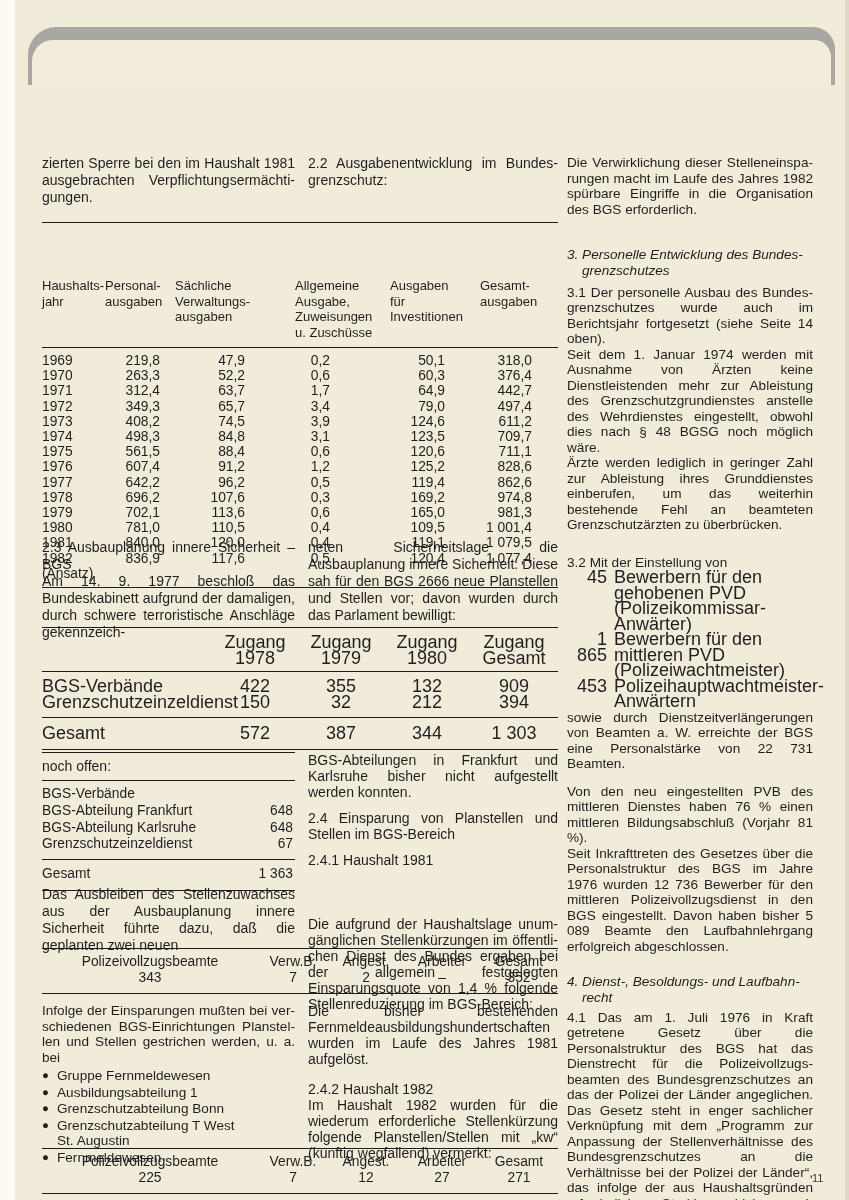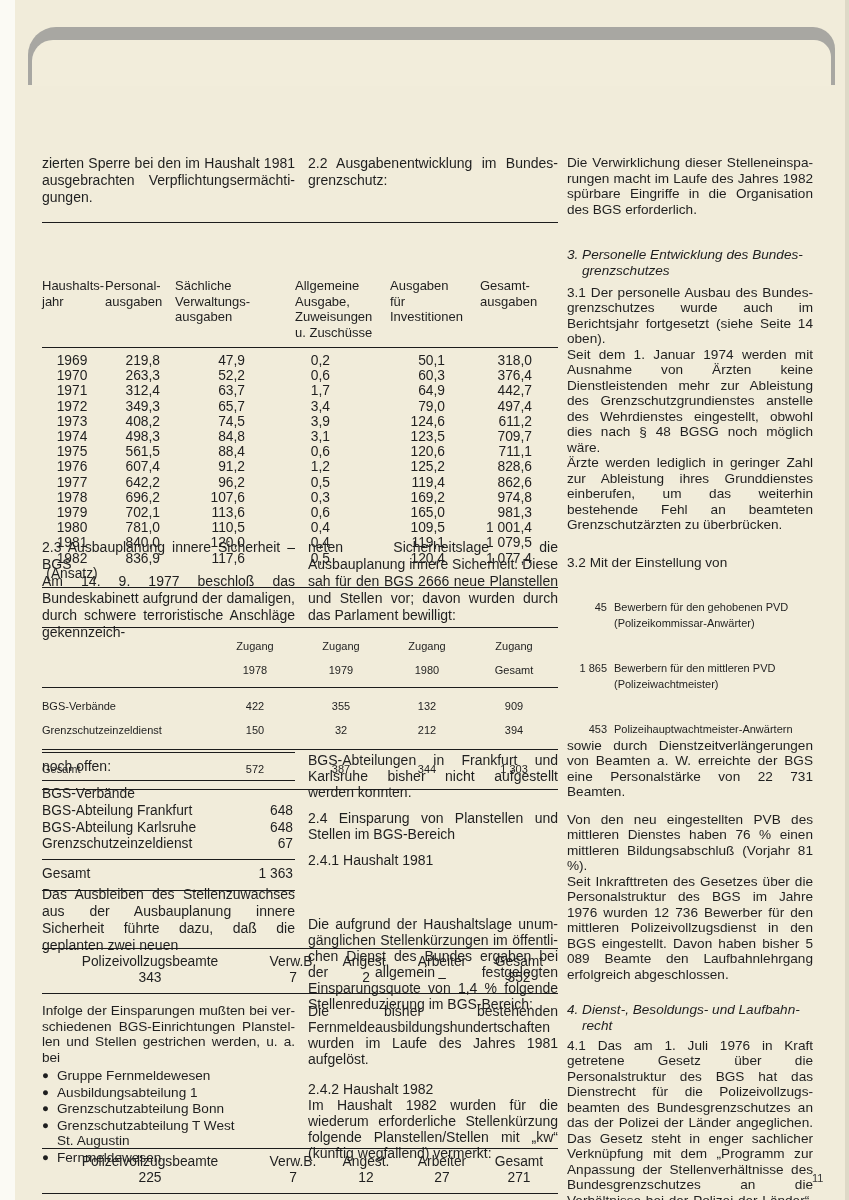--- a/index.html
+++ b/index.html
@@ -26,27 +26,27 @@
   .trow { display:grid; }
   .tcell { font-size:13.8px; line-height:15.2px; }
 
   
   .t-main .mhead { padding:7px 0 7px; }
   .t-main .mhead .trow { grid-template-columns:63px 70px 120px 95px 90px 78px; }
   .t-main .mhead .tcell { white-space:pre-line; text-align:left; font-size:13px; line-height:15.5px;margin-top:48px; }
   .t-main .mbody { padding:5px 0 6px; }
   .t-main .mbody .trow { grid-template-columns:60px 58px 85px 85px 115px 113px; }
   .t-main .mbody .tcell { text-align:right; white-space:pre-line; }
-  .t-main .mbody .tcell:first-child { text-align:center; }
+  .t-main .mbody .tcell:first-child { text-align:left; }
   .t-main .mbody .tcell:last-child { padding-right:26px; }
 
   
   .t-zug .zhead { padding:6px 0 5px; }
   .t-zug .trow { grid-template-columns:170px 86px 86px 86px 88px; }
-  .t-zug .tcell { text-align:center; white-space:pre-line; line-height:24px; font-size:11px; }
+  .t-zug .tcell { text-align:center; white-space:pre-line; line-height:16px; font-size:18px; }
   .t-zug .tcell:first-child { text-align:left; }
   .t-zug .zbody { padding:6px 0 7px; }
   .t-zug .ztot { padding:7px 0 8px; }
 
   
   .t-noch { position:absolute; width:253px; }
   .t-noch .ntitle { font-size:14px; line-height:16px; padding:5px 0 6px; }
   .t-noch .trow { grid-template-columns:1fr 56px; }
   .t-noch .tcell { line-height:16.8px; font-size:13.8px; }
   .t-noch .tcell:last-child { text-align:right; padding-right:2px; }
@@ -58,21 +58,21 @@
   .t-ein .trow { grid-template-columns:216px 70px 76px 76px 78px; }
   .t-ein .tcell { text-align:center; line-height:16px; }
 
   
   .bullet { display:flex; align-items:flex-start; margin-top:1px; }
   .bmark { font-size:11.5px; line-height:15.5px; width:15px; flex:0 0 15px; }
   .btext { font-size:13.6px; line-height:15.5px; white-space:pre-line; }
 
   
   .zlist .trow { grid-template-columns:40px 1fr; column-gap:7px; }
-  .zlist .tcell { font-size:11px; line-height:15.5px;margin-top:30px; }
+  .zlist .tcell { font-size:18px; line-height:15.5px; }
   .zlist .tcell:first-child { text-align:right; }
   .zlist .tcell:last-child { text-align:left; }
 
   .pagenum { position:absolute; left:812px; top:1172px; font-size:11px; color:#3a3a3a; }
 </style>
 </head>
 <body>
 
 <div class="sheet">
   <div class="band">

